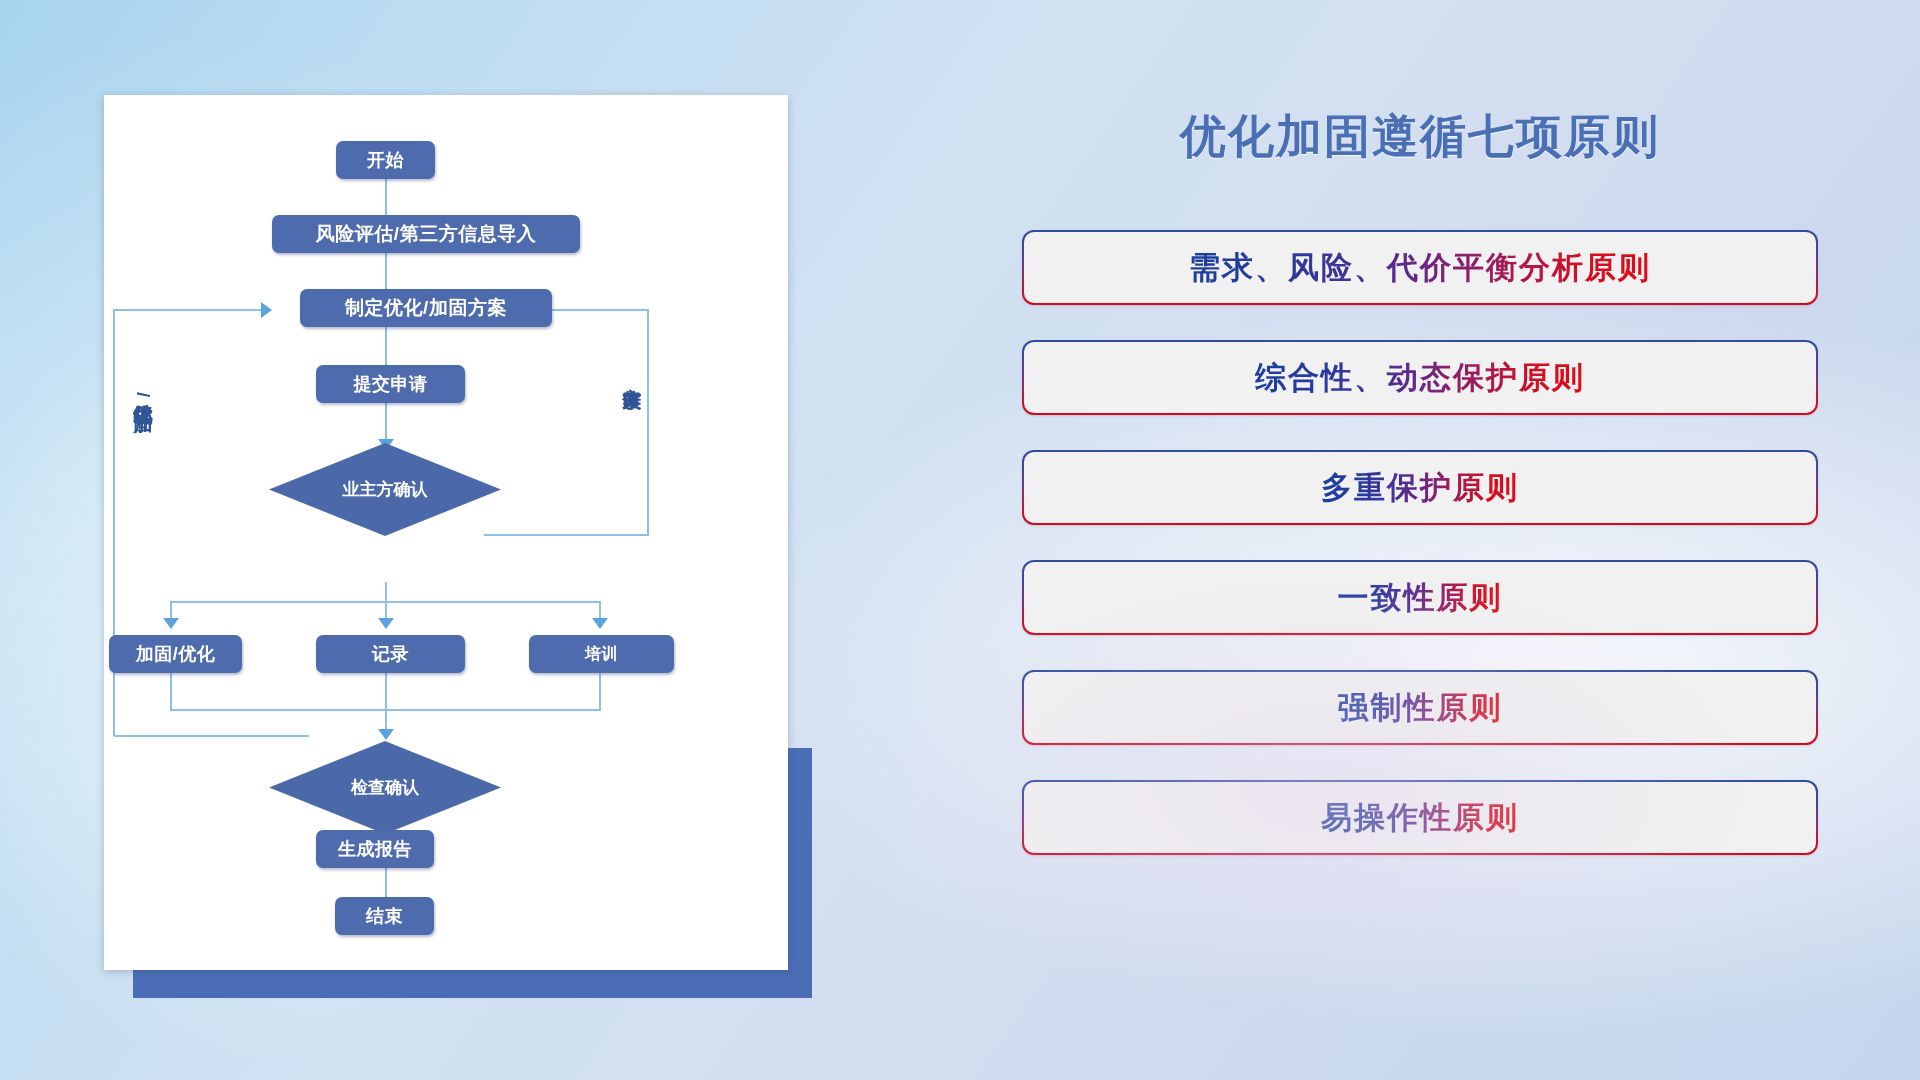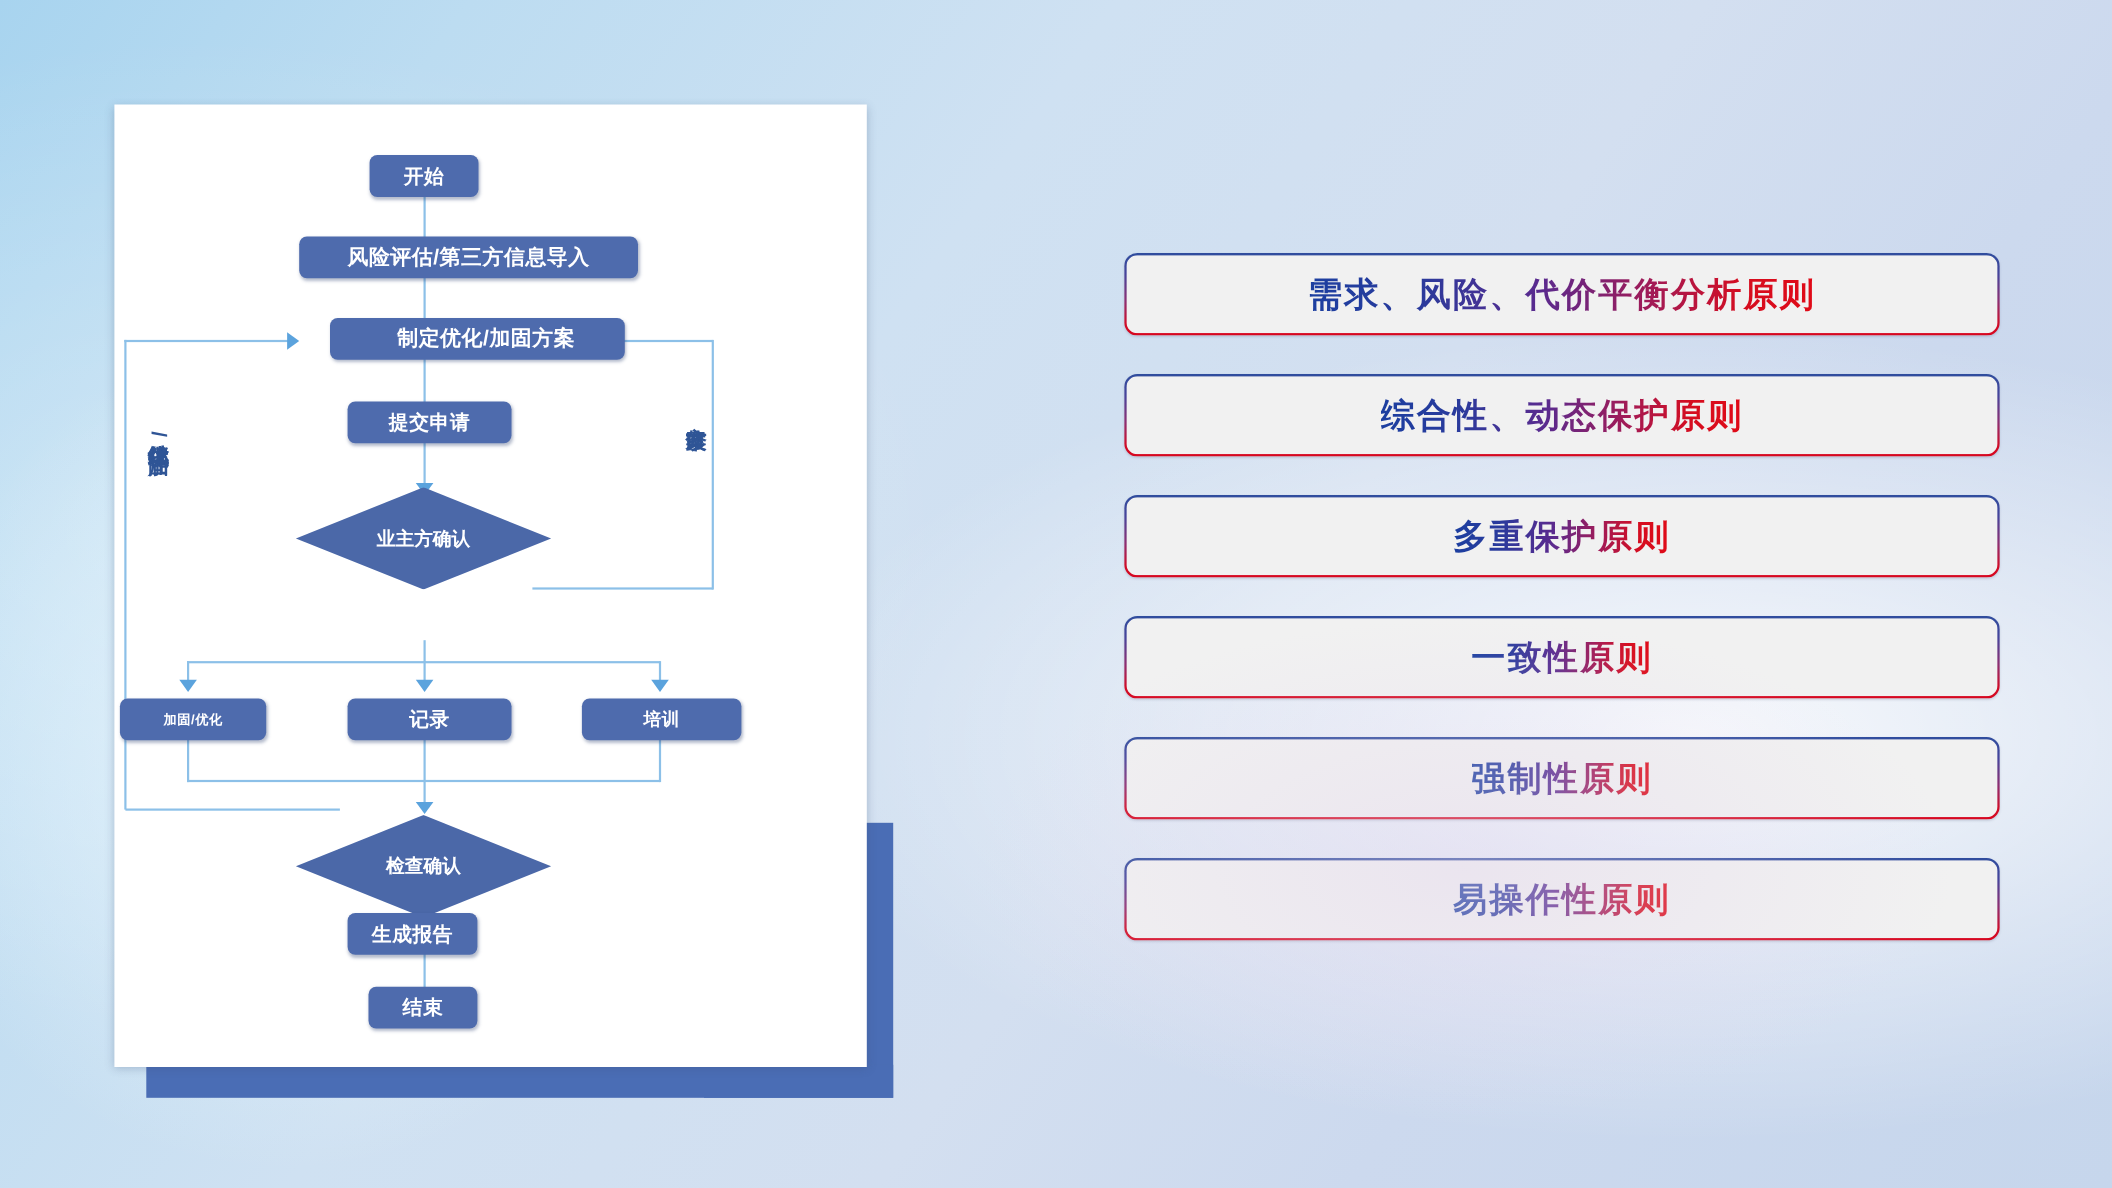--- a/index.html
+++ b/index.html
@@ -241,45 +241,46 @@
       <div class="ln v" style="left:281px; top:692px; height:50px;"></div>
       <div class="arrow-d" style="left:274px; top:737px;"></div>
 
       <div class="ln v" style="left:281px; top:772px; height:37px;"></div>
       <div class="arrow-d" style="left:274px; top:804px;"></div>
 
       <div class="node" style="left:232px; top:46px; width:99px; height:38px; font-size:18px;">开始</div>
 
       <div class="node" style="left:168px; top:120px; width:308px; height:38px; font-size:19px;text-align:center;">风险评估/第三方信息导入</div>
 
-      <div class="node" style="left:196px; top:194px; width:252px; height:38px; font-size:19px;padding-left:16px;">制定优化/加固方案</div>
+      <div class="node" style="left:196px; top:194px; width:252px; height:38px; font-size:19px;">制定优化/加固方案</div>
 
       <div class="node" style="left:212px; top:270px; width:149px; height:38px; font-size:18px;">提交申请</div>
 
       <div class="diamond" style="left:165px; top:348px; width:232px; height:93px; font-size:17px;">业主方确认</div>
 
-      <div class="node" style="left:5px; top:540px; width:133px; height:38px; font-size:12px;">加固/优化</div>
+      <div class="node" style="left:5px; top:540px; width:133px; height:38px; font-size:18px;">加固/优化</div>
 
       <div class="node" style="left:212px; top:540px; width:149px; height:38px; font-size:18px;">记录</div>
 
       <div class="node" style="left:425px; top:540px; width:145px; height:38px; font-size:16px;">培训</div>
 
       <div class="diamond" style="left:165px; top:646px; width:232px; height:93px; font-size:17px;">检查确认</div>
 
       <div class="node" style="left:212px; top:735px; width:118px; height:38px; font-size:18px;">生成报告</div>
 
       <div class="node" style="left:231px; top:802px; width:99px; height:38px; font-size:18px;">结束</div>
 
       <div class="vlabel slash" style="left:26px; top:293px; font-size:19px;">继续优化/加固</div>
 
       <div class="vlabel slash" style="left:515px; top:278px; font-size:19px;">方案修改</div>
 
     </div>
   </div>
 
+  <div class="right-title">优化加固遵循七项原则</div>
 
   <div class="pill-list">
 
     <div class="pill">
       <span class="pill-label">需求、风险、代价平衡分析原则</span>
     </div>
 
     <div class="pill">
       <span class="pill-label">综合性、动态保护原则</span>
     </div>

